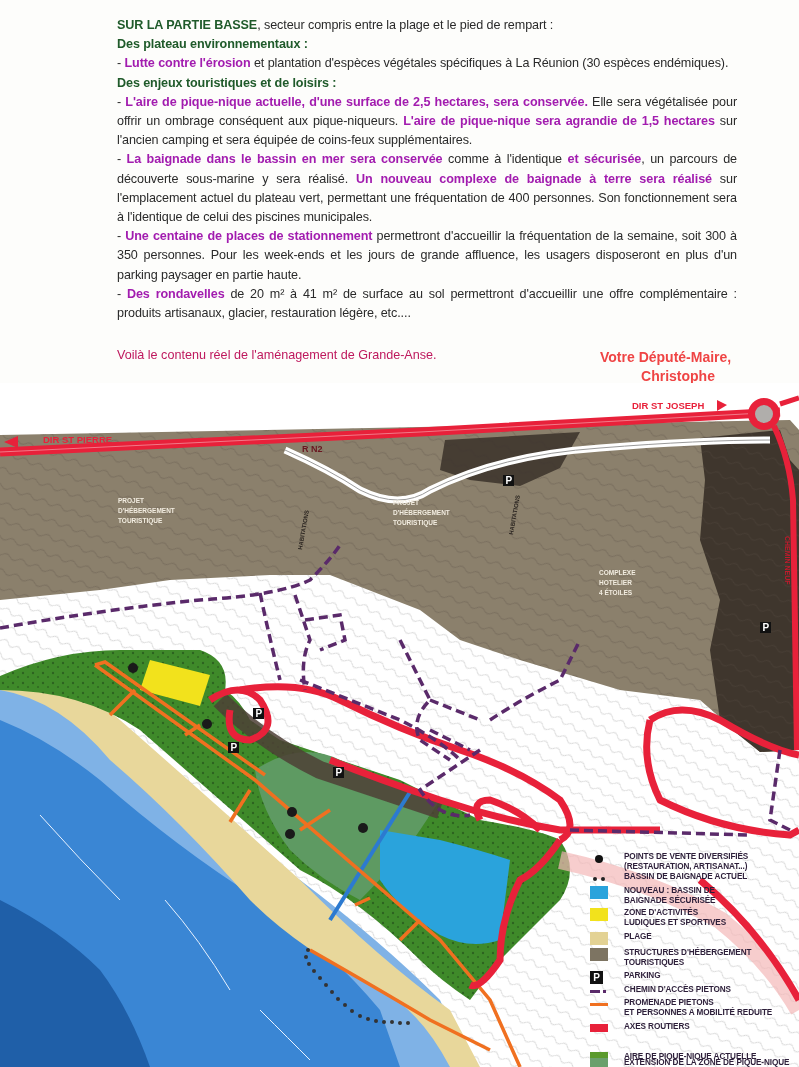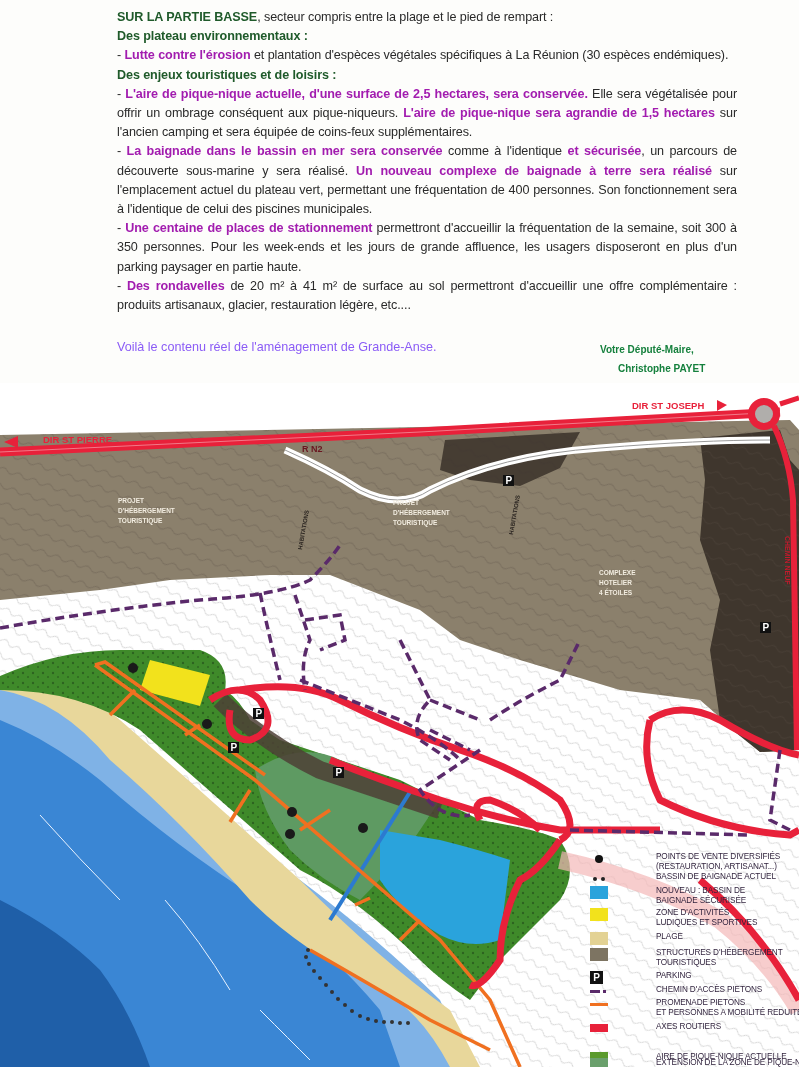--- a/index.html
+++ b/index.html
@@ -1,31 +1,31 @@
 <!DOCTYPE html>
 <html><head>
 <meta charset="utf-8">
 <style>
   html, body { margin:0; padding:0; background:#fdfdfb; }
   body { width:799px; height:1067px; position:relative; overflow:hidden; font-family:"Liberation Sans", sans-serif; }
-  .doc { position:absolute; left:0; top:0; width:738px; height:380px;text-decoration:underline; }
+  .doc { position:absolute; left:0; top:8px; width:738px; height:380px;text-decoration:underline; }
   .text { position:absolute; left:117px; top:8px; width:620px; font-size:12.6px; line-height:19.2px; color:#2a2a2a; letter-spacing:-0.1px; }
   .text p { margin:0; text-align:justify; }
   .green { color:#1f5a2a; font-weight:bold; }
   .b { font-weight:bold; color:#a21caf; }
-  .sign { position:absolute; left:600px; top:340px; font-size:10px; line-height:19px; font-weight:bold; color:#15803d; }
+  .sign { position:absolute; left:600px; top:340px; font-size:14px; line-height:19px; font-weight:bold; color:#ef4444; }
   .sign div:nth-child(2) { padding-left:18px;text-align:center; }
-  .closing { position:absolute; left:117px; top:340px; font-size:12.6px; color:#8b5cf6; }
+  .closing { position:absolute; left:117px; top:340px; font-size:12.6px; color:#be185d; }
   .map { position:absolute; left:0; top:383px; width:799px; height:684px; }
   .map svg { display:block; }
   .lbl { font-family:"Liberation Sans", sans-serif; font-weight:bold; }
   .legend { position:absolute; left:590px; top:852px; width:209px; }
   .leg-item { position:absolute; left:0; display:flex; align-items:flex-start; }
   .swatch { width:18px; height:13px; margin-right:16px; flex:none; }
-  .leg-text { font-size:8.2px; line-height:10px; font-weight:normal; color:#2d1f3a; letter-spacing:-0.1px; white-space:nowrap;margin-left:32px; }
+  .leg-text { font-size:8.2px; line-height:10px; font-weight:bold; color:#2d1f3a; letter-spacing:-0.1px; white-space:nowrap; }
 </style>
 </head>
 <body>
 
 <div class="doc">
   <div class="text">
     <p><span class="green">SUR LA PARTIE BASSE</span><span>, secteur compris entre la plage et le pied de rempart :</span></p>
     <p class="green">Des plateau environnementaux :</p>
     <p>- <span class="b">Lutte contre l'érosion</span><span> et plantation d'espèces végétales spécifiques à La Réunion (30 espèces endémiques).</span></p>
     <p class="green">Des enjeux touristiques et de loisirs :</p>

